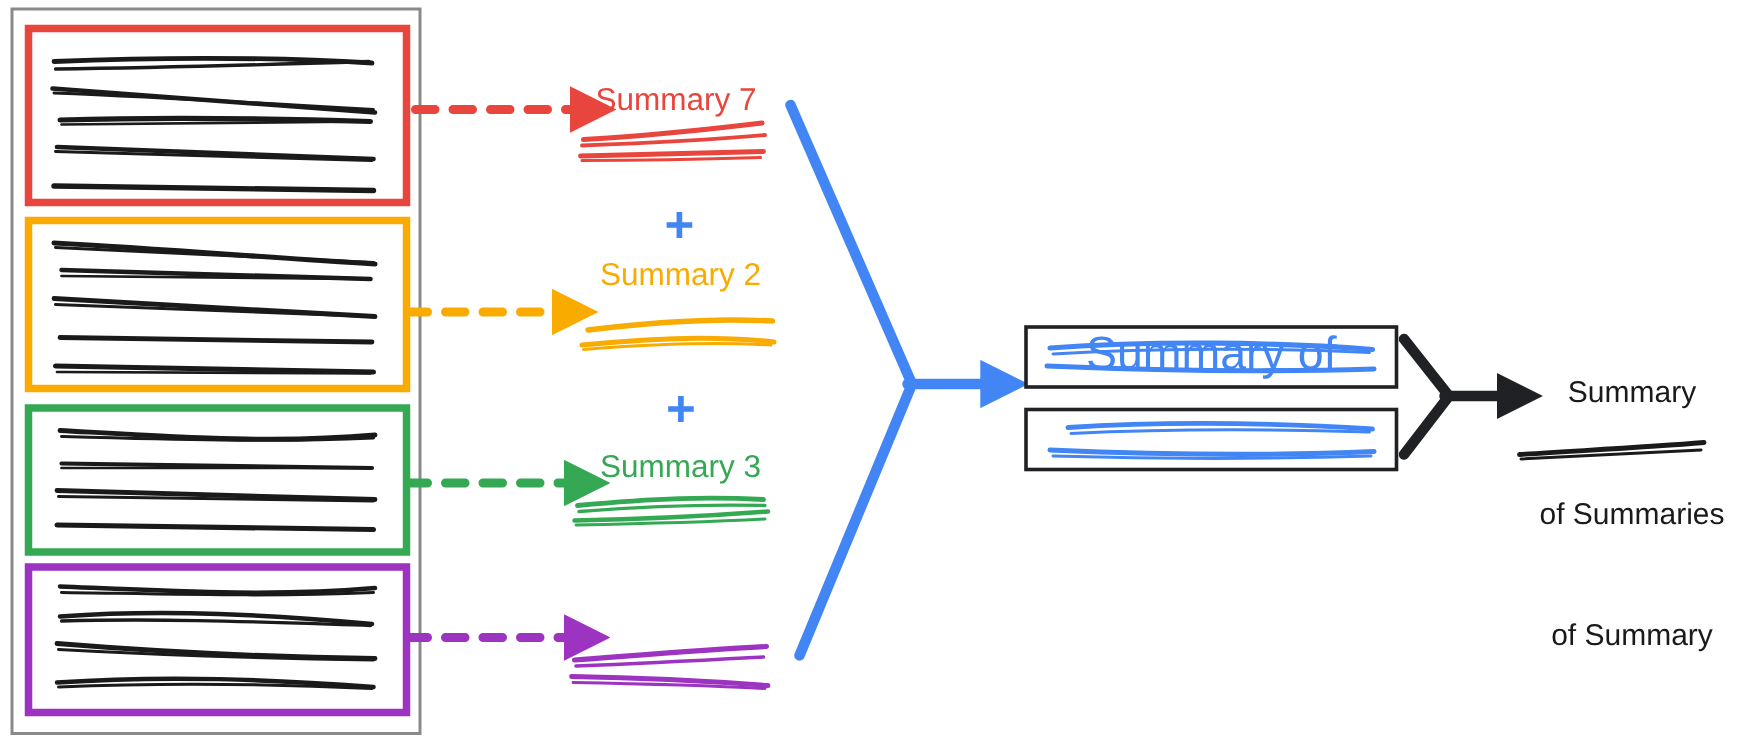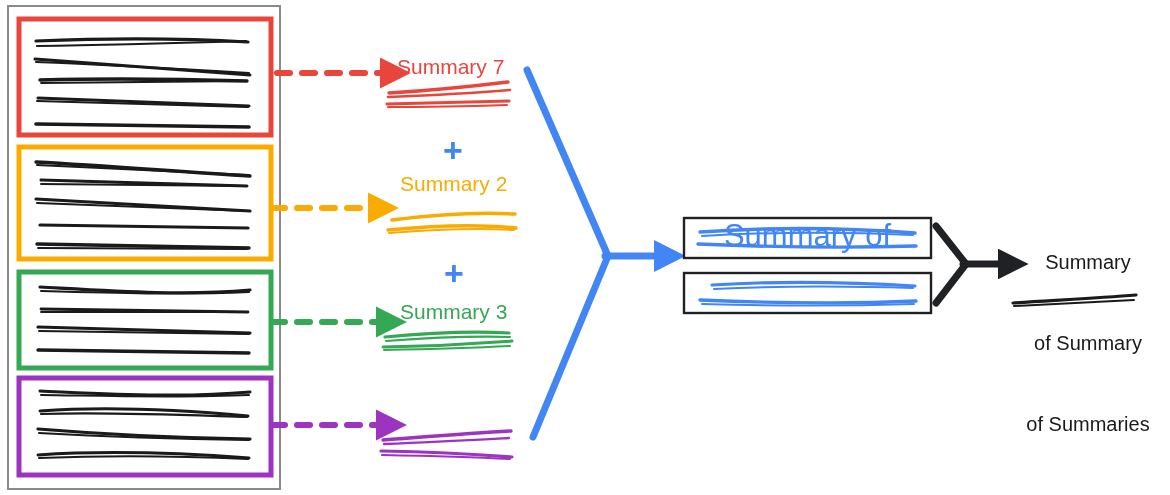--- a/index.html
+++ b/index.html
@@ -220,17 +220,17 @@
 
   <div class="txt sum-label" style="left:400px; top:300px; color:#34A853;">Summary 3</div>
 
 
   <div class="txt sos-title" style="left:679px; top:139px; width:257px; color:#4285F4;">
     <div>Summary of</div>
   </div>
 
   <div class="txt final-title" style="left:1008px; top:195px; width:160px;">
     <div>Summary</div>
+    <div>of Summaries</div>
     <div>of Summary</div>
-    <div>of Summaries</div>
   </div>
 
 </div>
 
 </body></html>

